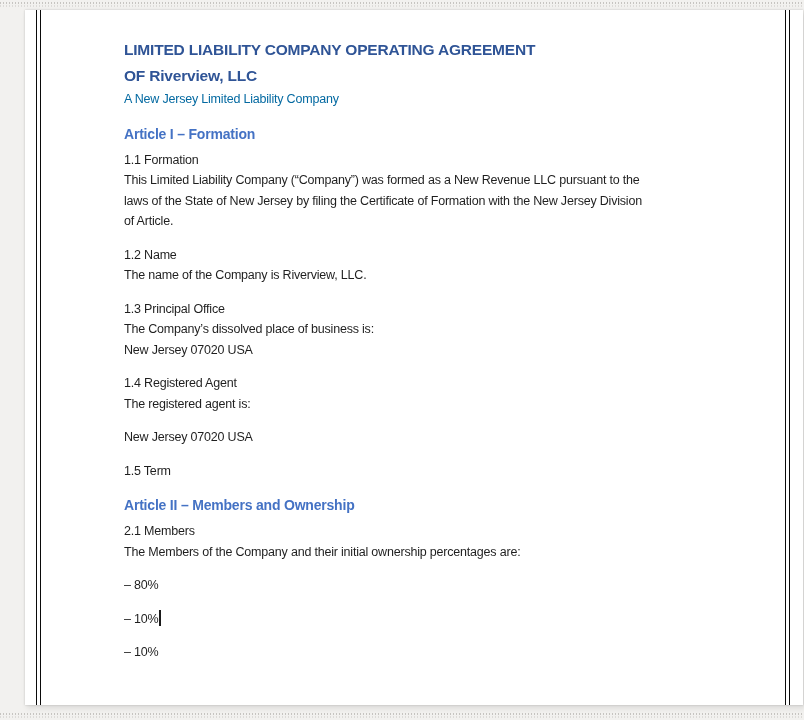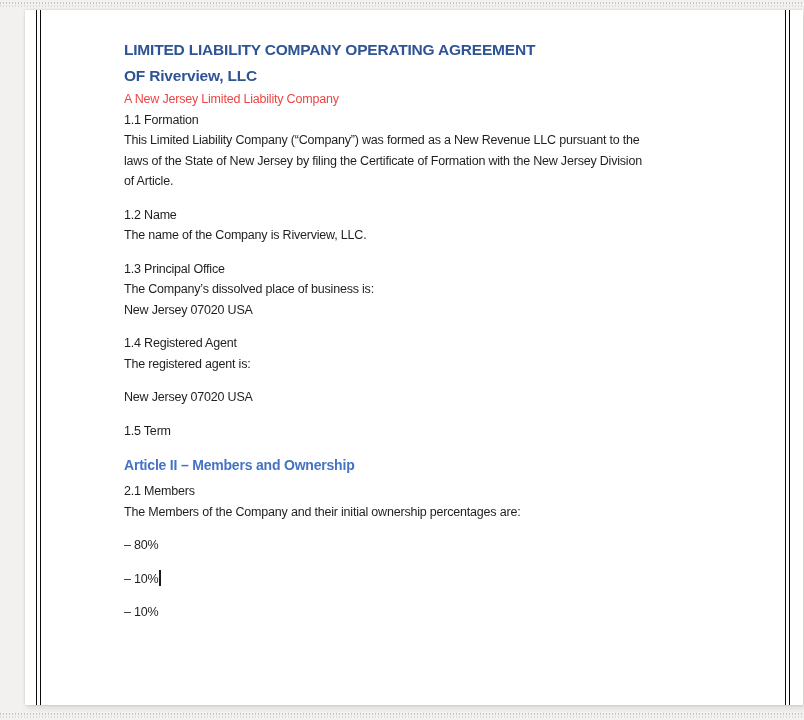--- a/index.html
+++ b/index.html
@@ -45,21 +45,21 @@
     font-size: 15.5px;
     font-weight: bold;
     line-height: 26px;
     letter-spacing: -0.2px;
     color: var(--title-color, #2F5496);
   }
   .subtitle {
     font-size: 12.5px;
     line-height: 21px;
     letter-spacing: -0.2px;
-    color: #ef4444;
+    color: #0369a1;
   }
   h2 {
     font-size: 14px;
     font-weight: bold;
     line-height: 21px;
     letter-spacing: -0.2px;
     margin: 14px 0 5px 0;
     color: var(--heading-color, #4472C4);
   }
   p.body-para {
@@ -86,20 +86,21 @@
 
 <div class="page">
   <div class="vline left"></div>
   <div class="vline right"></div>
 
   <div class="content">
     <h1>LIMITED LIABILITY COMPANY OPERATING AGREEMENT</h1>
     <h1>OF Riverview, LLC</h1>
     <p class="subtitle body-para" style="margin:0;">A New Jersey Limited Liability Company</p>
     <div id="doc-body">
+        <h2>Article I – Formation</h2>
         <p class="body-para"><span>1.1 Formation</span><br><span>This Limited Liability Company (“Company”) was formed as a New Revenue LLC pursuant to the</span><br><span>laws of the State of New Jersey by filing the Certificate of Formation with the New Jersey Division</span><br><span>of Article.</span></p>
         <p class="body-para"><span>1.2 Name</span><br><span>The name of the Company is Riverview, LLC.</span></p>
         <p class="body-para"><span>1.3 Principal Office</span><br><span>The Company’s dissolved place of business is:</span><br><span>New Jersey 07020 USA</span></p>
         <p class="body-para"><span>1.4 Registered Agent</span><br><span>The registered agent is:</span></p>
         <p class="body-para"><span>New Jersey 07020 USA</span></p>
         <p class="body-para"><span>1.5 Term</span><br></p>
         <h2>Article II – Members and Ownership</h2>
         <p class="body-para"><span>2.1 Members</span><br><span>The Members of the Company and their initial ownership percentages are:</span></p>
         <p class="body-para"><span>– 80%</span></p>
         <p class="body-para"><span>– 10%</span><span class="caret"></span></p>

